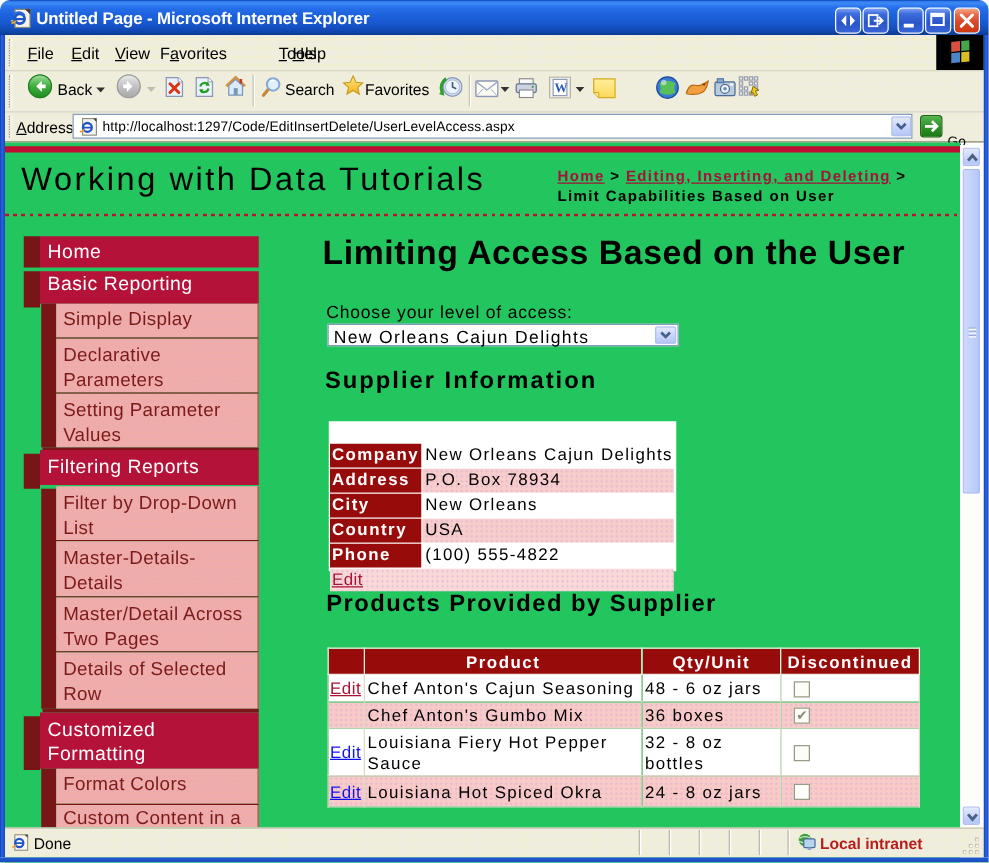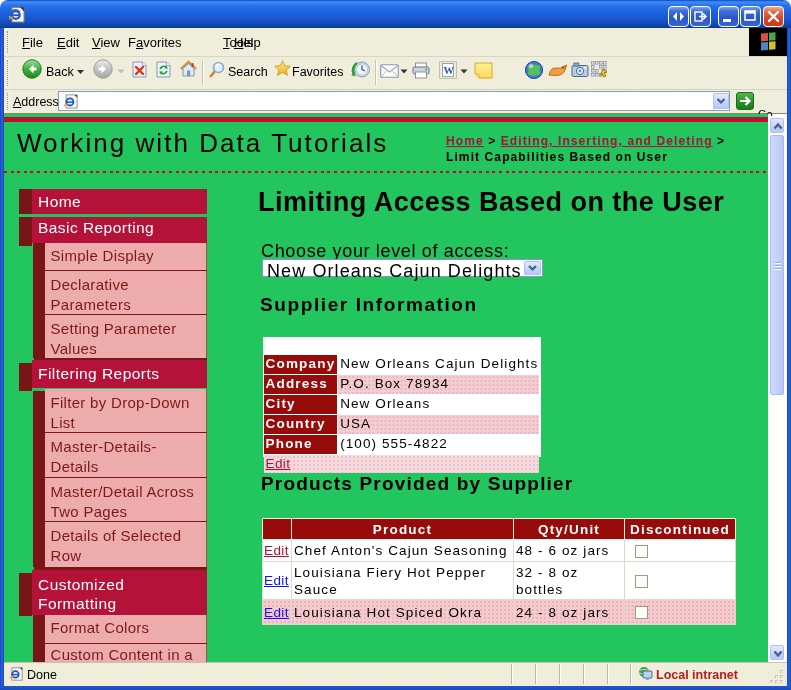--- a/index.html
+++ b/index.html
@@ -51,21 +51,21 @@
 .m-acc2 { left:29px; width:12px; background:#771517; }
 .m-sub { left:41px; width:162px; background:#f0aca8; background-image:radial-gradient(rgba(205,170,215,0.5) 0.6px, rgba(0,0,0,0) 0.9px); background-size:4px 4px; color:#7b1a1a; border-right:1px solid #b04848; }
 .m-top { font-size:15.5px; letter-spacing:0.45px; line-height:19.5px; }
 .m-sub { font-size:15px; letter-spacing:0.3px; line-height:20px; }
 .m-sep { left:41px; width:162px; height:1px; background:#7a1518; }
 
 
 #main { left:252px; top:0; width:508px; height:548px; }
 h1.c { font-size:27px; font-weight:bold; letter-spacing:0.47px; color:#000; }
 h2.c { font-size:19px; font-weight:bold; letter-spacing:1.2px; color:#000; }
-.vtext { font-size:18px; letter-spacing:1.1px; color:#000; }
+.vtext { font-size:14px; letter-spacing:1.1px; color:#000; }
 
 
 #sb { left:768px; top:116px; width:19px; height:546px; background:#fdfdfa; }
 .sbtn { left:1px; width:16px; height:17px; border-radius:3px; border:1px solid #fff;
   background:linear-gradient(180deg,#e8edfd 0%,#cbd8fb 50%,#b7c8f8 80%,#c4d2fa 100%); box-shadow:inset 0 0 0 1px #aebff0; }
 #sthumb { left:1px; top:18px; width:16px; height:262px; border-radius:3px; border:1px solid #fff;
   background:linear-gradient(90deg,#cfdbfc 0%,#c3d2fb 50%,#b4c6f8 100%); box-shadow:inset 0 0 0 1px #a8bbee; }
 
 
 .pdot { background-image:radial-gradient(rgba(150,130,220,0.28) 0.7px, rgba(0,0,0,0) 1px); background-size:4px 4px; }
@@ -92,20 +92,21 @@
     <svg width="17" height="17" viewBox="0 0 17 17">
       <rect x="4" y="1.5" width="12" height="14.5" fill="#f6f4ec" stroke="#8a8878" stroke-width="1"></rect>
       <path d="M12.5 1.5 L16 5 L16 1.5 Z" fill="#444" stroke="#333" stroke-width="0.6"></path>
       <circle cx="7.8" cy="9" r="3.9" fill="none" stroke="#1e56c8" stroke-width="2.2"></circle>
       <path d="M3.8 9.2 L11.5 9.2" stroke="#1e56c8" stroke-width="1.8"></path>
       <path d="M11.7 6.2 A5.5 5.5 0 0 0 3.2 5.6" fill="none" stroke="#2a6ad4" stroke-width="1.6"></path>
       <path d="M1.2 12.6 Q3.2 12.4 4.6 10.8" fill="none" stroke="#f0a030" stroke-width="1.6"></path>
       <path d="M0.8 11 L2.4 10.2" stroke="#f8d060" stroke-width="1"></path>
     </svg>
   </div>
+  <div id="titletext" class="abs">Untitled Page - Microsoft Internet Explorer</div>
   <div class="tbtn abs" style="left:668px;">
     <svg width="19" height="19" viewBox="0 0 19 19">
         <path d="M8 5 L4 9.5 L8 14 Z M11 5 L15 9.5 L11 14 Z" fill="#fff"></path>
       </svg>
   </div>
   <div class="tbtn abs" style="left:690px;">
     <svg width="19" height="19" viewBox="0 0 19 19">
         <rect x="4" y="5" width="7" height="9" fill="none" stroke="#fff" stroke-width="1.4"></rect>
         <path d="M8 9.5 L15 9.5 M12 6.5 L15 9.5 L12 12.5" fill="none" stroke="#fff" stroke-width="1.6"></path>
       </svg>
@@ -313,20 +314,21 @@
   <div id="addrinput" class="abs" style="left:58px;top:91px;">
     <div class="abs" style="left:4px;top:2px;width:15px;height:15px;">
       <svg width="15" height="15" viewBox="0 0 17 17">
         <rect x="3.5" y="1" width="12.5" height="15" fill="#f8f6ee" stroke="#8a8878" stroke-width="1"></rect>
         <path d="M13 1 L16 4 L16 1 Z" fill="#444"></path>
         <circle cx="7.8" cy="9" r="4" fill="none" stroke="#1e56c8" stroke-width="2.1"></circle>
         <path d="M3.8 9.2 L11.6 9.2" stroke="#1e56c8" stroke-width="1.7"></path>
         <path d="M1 13 Q3.2 12.8 4.8 11" fill="none" stroke="#f0a030" stroke-width="1.5"></path>
       </svg>
     </div>
+    <div id="addrtext" class="abs">http://localhost:1297/Code/EditInsertDelete/UserLevelAccess.aspx</div>
     <div class="abs" style="left:654px;top:1px;width:16px;height:16px;border-radius:2px;background:linear-gradient(180deg,#e6ebfd,#c8d5fb 55%,#b2c4f8);box-shadow:inset 0 0 0 1px #aebff0;">
       <svg width="16" height="16" viewBox="0 0 16 16">
           <path d="M4.5 6 L8 9.5 L11.5 6" fill="none" stroke="#44608c" stroke-width="2.2"></path>
         </svg>
     </div>
   </div>
   <div class="abs" style="left:736px;top:92px;width:18px;height:18px;border-radius:3px;background:linear-gradient(180deg,#55b44e,#2e9428 50%,#1d7a18);border:1px solid #1a6b16;">
     <svg width="16" height="16" viewBox="0 0 16 16">
         <path d="M3 8 L12 8 M8.5 4 L12.5 8 L8.5 12" fill="none" stroke="#fff" stroke-width="2.2"></path>
       </svg>
@@ -428,20 +430,26 @@
                 <th style="width:29px;">&nbsp;</th>
                 <th style="width:222px;">Product</th>
                 <th style="width:111px;">Qty/Unit</th>
                 <th>Discontinued</th>
               </tr>
           <tr style="background:#fff;height:22px;">
                 <td><a class="gedit1">Edit</a></td>
                 <td>Chef Anton's Cajun Seasoning</td>
                 <td>48 - 6 oz jars</td>
                 <td><span class="cb"></span></td>
+              </tr>
+          <tr class="pdot" style="background-color:#f9cac7;height:21px;">
+                <td></td>
+                <td>Chef Anton's Gumbo Mix</td>
+                <td>36 boxes</td>
+                <td><span class="cb cbc"></span></td>
               </tr>
           <tr style="background:#fff;height:38px;">
                 <td><a class="gedit2">Edit</a></td>
                 <td>Louisiana Fiery Hot Pepper Sauce</td>
                 <td>32 - 8 oz bottles</td>
                 <td><span class="cb"></span></td>
               </tr>
           <tr class="pdot" style="background-color:#f9cac7;height:25px;">
                 <td><a class="gedit2">Edit</a></td>
                 <td>Louisiana Hot Spiced Okra</td>

